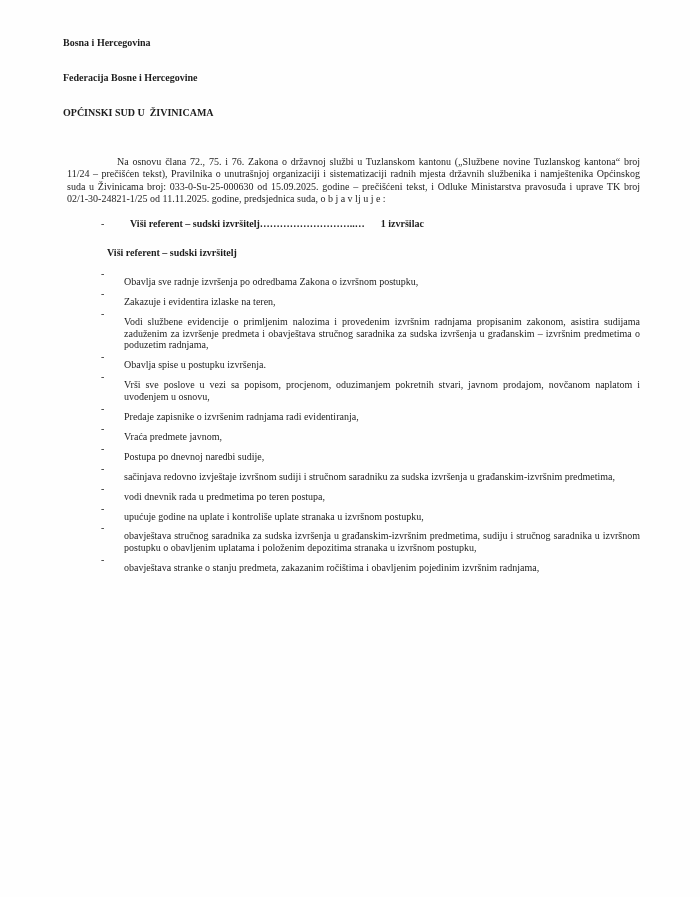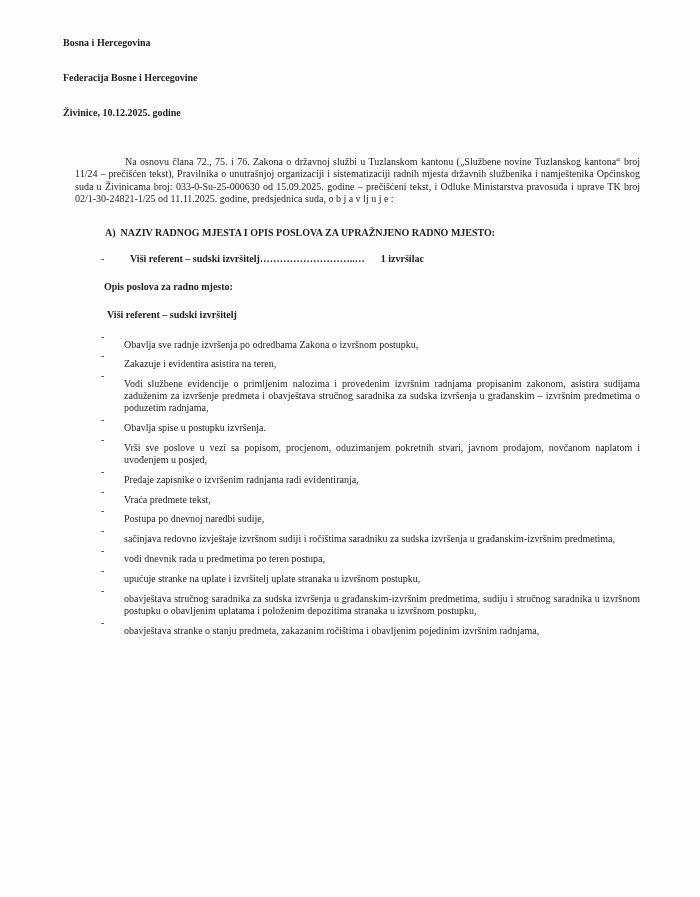--- a/index.html
+++ b/index.html
@@ -19,21 +19,21 @@
     line-height: 1.23;
     padding: 13px 60px 0 63px;
     overflow: hidden;
   }
   .letterhead {
     font-weight: bold;
     line-height: 1.18;
     white-space: pre-wrap;
   }
   .intro {
-    margin: 13px 0 0 12px;
+    margin: 13px 0 0 4px;
     text-align: justify;
     text-indent: 50px;
     line-height: 1.24;
   }
   .title-block {
     margin-top: 10px;
     text-align: center;
     font-weight: bold;
   }
   .title-main {
@@ -85,81 +85,79 @@
   }
 </style>
 </head>
 <body>
 
 <div class="page">
 
   <div class="letterhead">
     <div>Bosna i Hercegovina</div>
     <div>Federacija Bosne i Hercegovine</div>
-    <div>Živinice, 10.12.2025. godine</div>
+    <div>OPĆINSKI SUD U  ŽIVINICAMA</div>
   </div>
 
   <p class="intro">Na osnovu člana 72., 75. i 76. Zakona o državnoj službi u Tuzlanskom kantonu („Službene novine Tuzlanskog kantona“ broj 11/24 – prečišćen tekst), Pravilnika o unutrašnjoj organizaciji i sistematizaciji radnih mjesta  državnih službenika i namještenika Općinskog suda u Živinicama broj: 033-0-Su-25-000630 od 15.09.2025. godine – prečišćeni tekst,  i Odluke Ministarstva pravosuđa i uprave TK broj 02/1-30-24821-1/25 od 11.11.2025. godine,  predsjednica suda, o b j a v lj u j e :</p>
 
 
-  <div class="heading-a">A)  NAZIV RADNOG MJESTA I OPIS POSLOVA ZA UPRAŽNJENO RADNO MJESTO:</div>
 
   <div class="position-line">
     <span class="pos-dash">-</span><span>Viši referent – sudski izvršitelj</span><span>………………………..…</span><span class="pos-count">1 izvršilac</span>
   </div>
 
-  <div class="opis-label">Opis poslova za radno mjesto:</div>
 
   <div class="job-title">Viši referent – sudski izvršitelj</div>
 
   <div class="duties">
 
   <div class="duty">
       <span class="duty-dash">-</span>
       <span class="duty-text">Obavlja sve radnje izvršenja po odredbama Zakona o izvršnom postupku,</span>
     </div>
       <div class="duty">
       <span class="duty-dash">-</span>
-      <span class="duty-text">Zakazuje i evidentira asistira na teren,</span>
+      <span class="duty-text">Zakazuje i evidentira izlaske na teren,</span>
     </div>
       <div class="duty">
       <span class="duty-dash">-</span>
       <span class="duty-text">Vodi službene evidencije o primljenim nalozima i provedenim izvršnim radnjama propisanim zakonom, asistira sudijama zaduženim za izvršenje predmeta i obavještava stručnog saradnika za sudska izvršenja u građanskim – izvršnim predmetima o poduzetim radnjama,</span>
     </div>
       <div class="duty">
       <span class="duty-dash">-</span>
       <span class="duty-text">Obavlja spise u postupku izvršenja.</span>
     </div>
       <div class="duty">
       <span class="duty-dash">-</span>
-      <span class="duty-text">Vrši sve poslove u vezi sa popisom, procjenom, oduzimanjem pokretnih stvari, javnom prodajom, novčanom naplatom i uvođenjem u posjed,</span>
+      <span class="duty-text">Vrši sve poslove u vezi sa popisom, procjenom, oduzimanjem pokretnih stvari, javnom prodajom, novčanom naplatom i uvođenjem u osnovu,</span>
     </div>
       <div class="duty">
       <span class="duty-dash">-</span>
       <span class="duty-text">Predaje zapisnike o izvršenim radnjama radi evidentiranja,</span>
     </div>
       <div class="duty">
       <span class="duty-dash">-</span>
-      <span class="duty-text">Vraća predmete tekst,</span>
+      <span class="duty-text">Vraća predmete javnom,</span>
     </div>
       <div class="duty">
       <span class="duty-dash">-</span>
       <span class="duty-text">Postupa po dnevnoj naredbi sudije,</span>
     </div>
       <div class="duty">
       <span class="duty-dash">-</span>
-      <span class="duty-text">sačinjava redovno izvještaje izvršnom sudiji i ročištima saradniku za sudska izvršenja u građanskim-izvršnim predmetima,</span>
+      <span class="duty-text">sačinjava redovno izvještaje izvršnom sudiji i stručnom saradniku za sudska izvršenja u građanskim-izvršnim predmetima,</span>
     </div>
       <div class="duty">
       <span class="duty-dash">-</span>
       <span class="duty-text">vodi dnevnik rada u predmetima po teren postupa,</span>
     </div>
       <div class="duty">
       <span class="duty-dash">-</span>
-      <span class="duty-text">upućuje stranke na uplate i izvršitelj uplate stranaka u izvršnom postupku,</span>
+      <span class="duty-text">upućuje godine na uplate i kontroliše uplate stranaka u izvršnom postupku,</span>
     </div>
       <div class="duty">
       <span class="duty-dash">-</span>
       <span class="duty-text">obavještava stručnog saradnika za sudska izvršenja u građanskim-izvršnim predmetima, sudiju i stručnog saradnika u izvršnom postupku o obavljenim uplatama i položenim depozitima stranaka u izvršnom postupku,</span>
     </div>
       <div class="duty">
       <span class="duty-dash">-</span>
       <span class="duty-text">obavještava stranke o stanju predmeta, zakazanim ročištima i obavljenim pojedinim izvršnim radnjama,</span>
     </div>
     </div>

